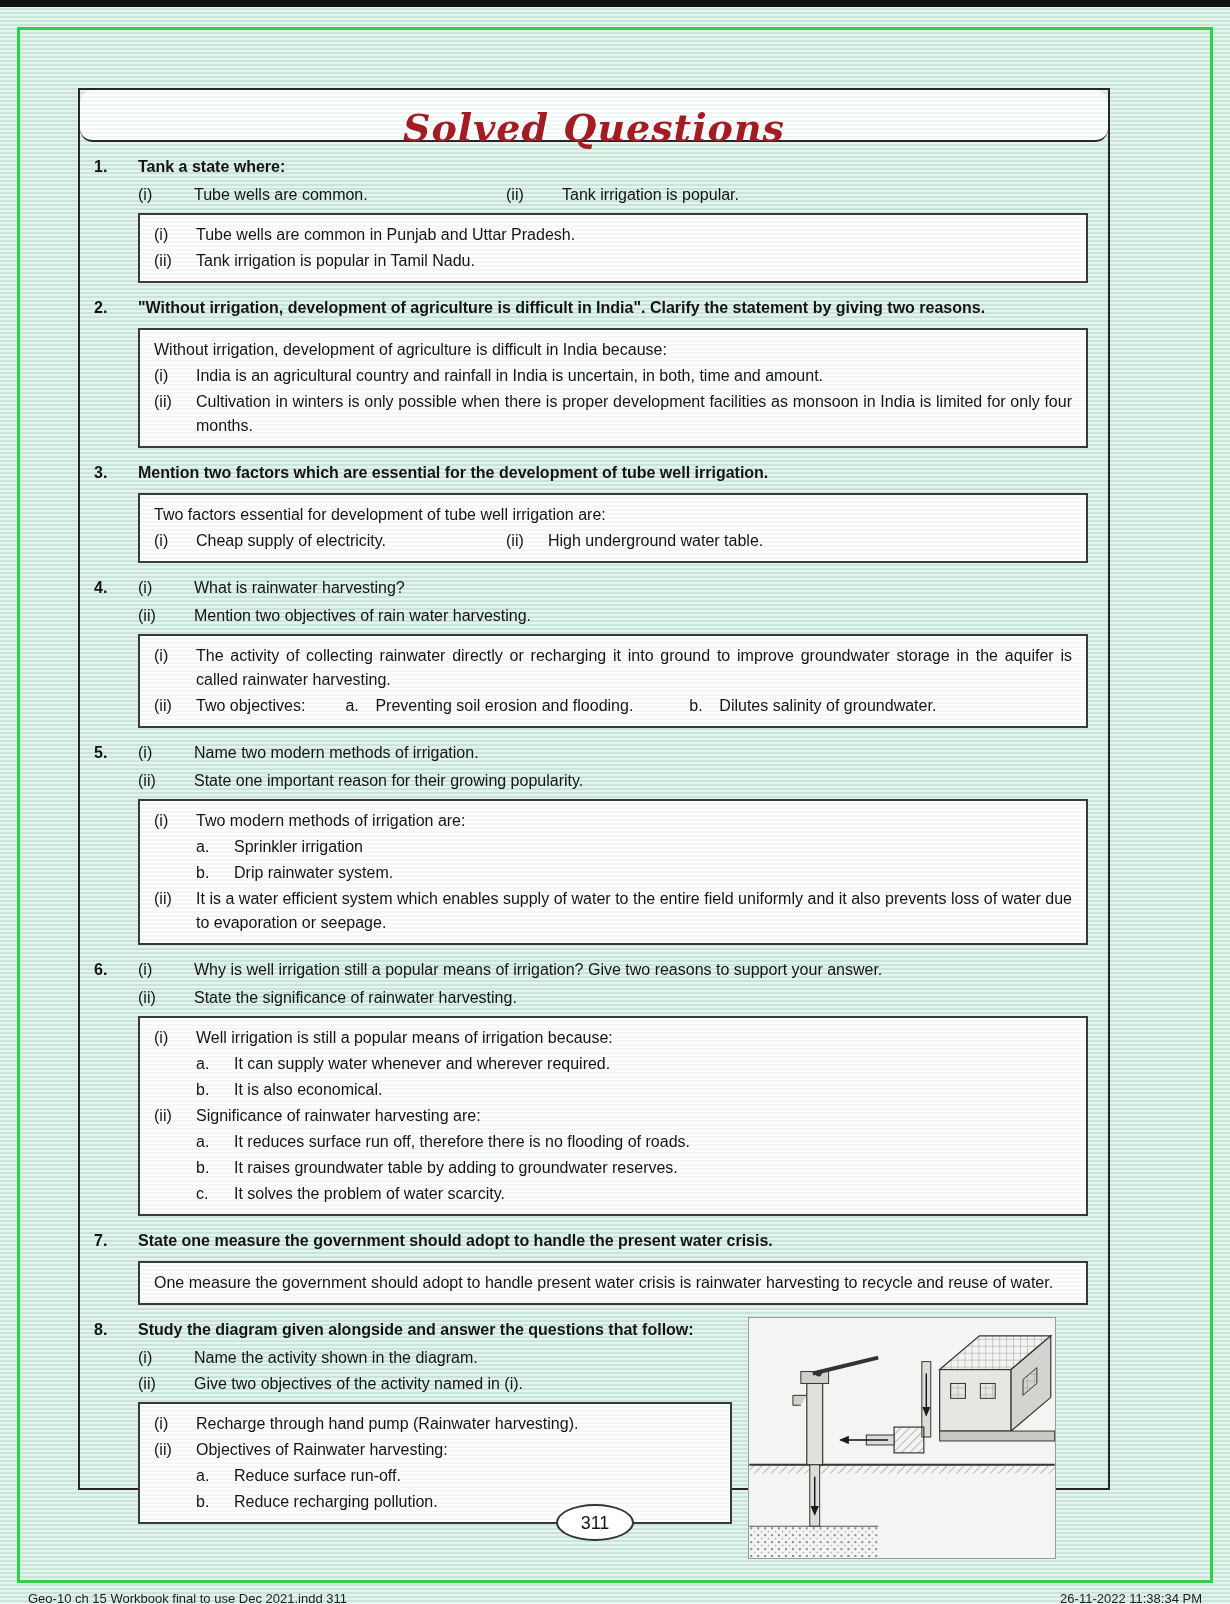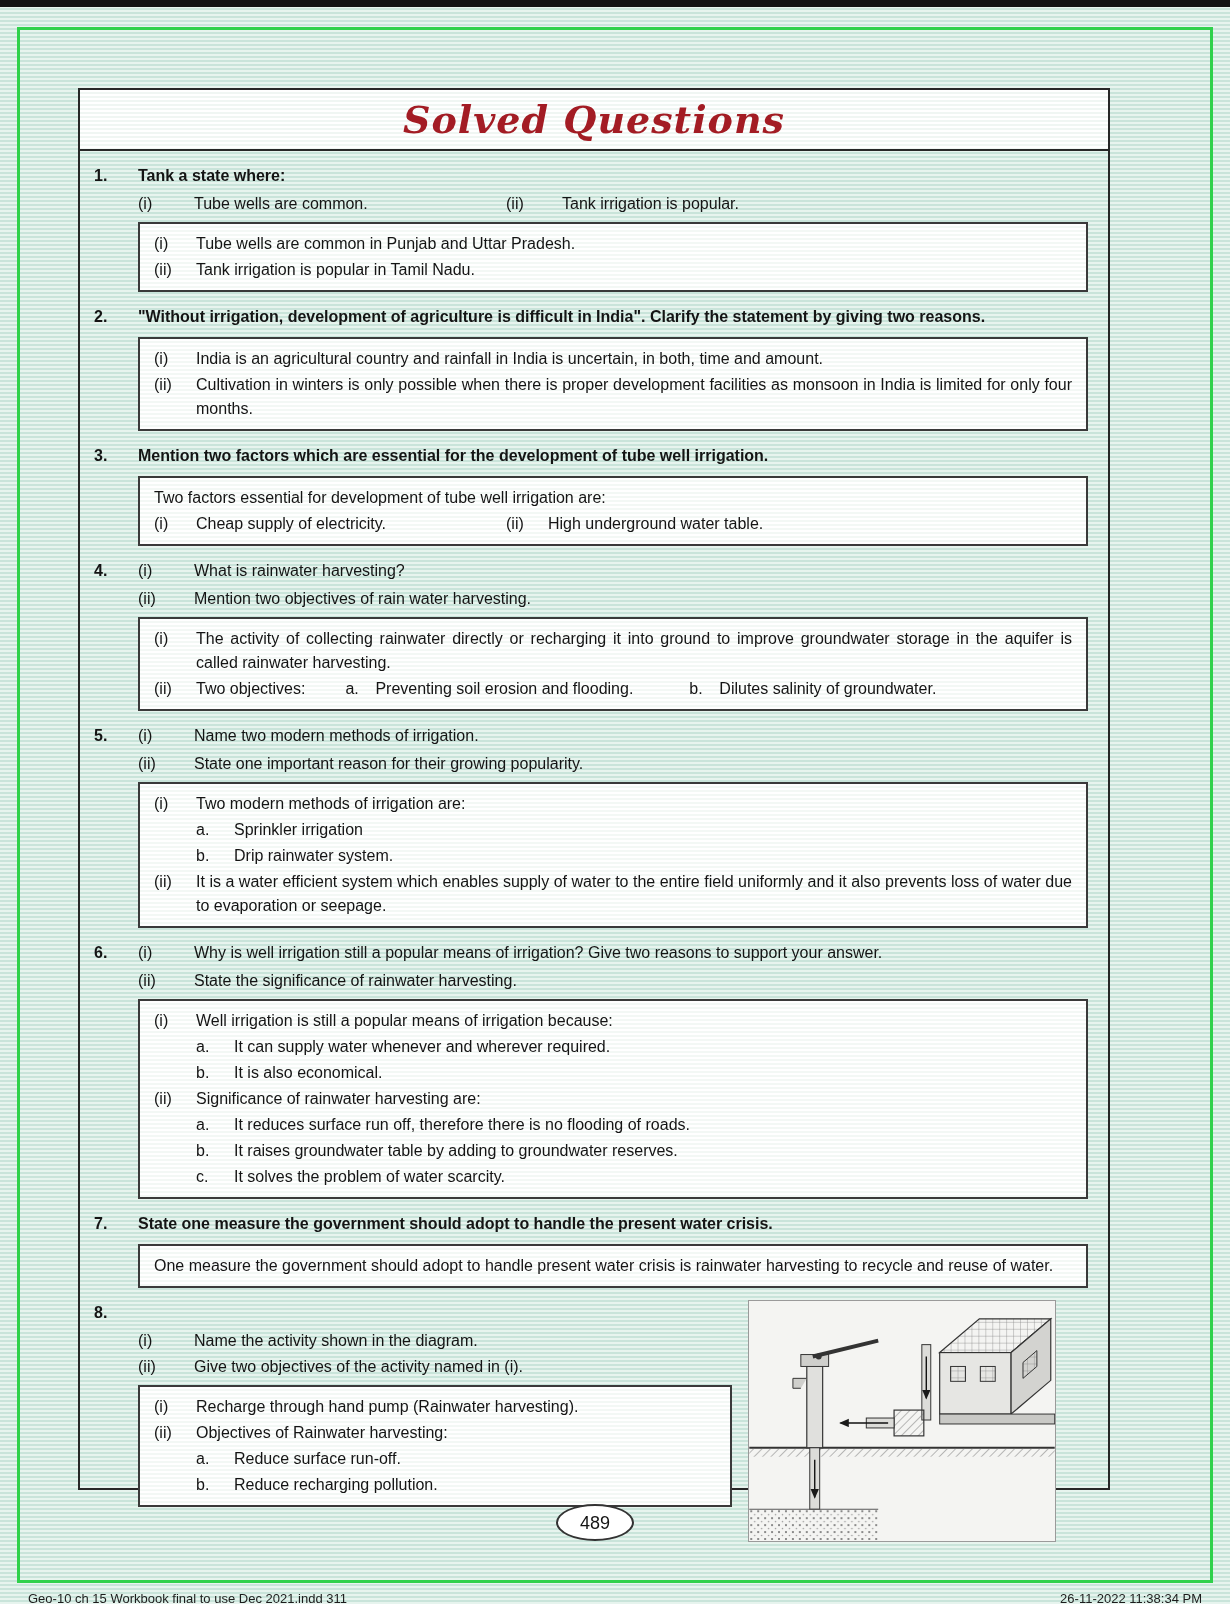--- a/index.html
+++ b/index.html
@@ -10,23 +10,24 @@
     font-size:16px; color:#141414; line-height:24px;
     background: repeating-linear-gradient(180deg, #c9e4da 0px, #c9e4da 2px, #e7f4ee 2px, #e7f4ee 4px);
   }
   .edge-top { position:absolute; top:0; left:0; right:0; height:7px; background:#121212; z-index:6; }
   .frame { position:absolute; top:27px; left:17px; right:17px; bottom:21px; border:3px solid #2fd14b; pointer-events:none; z-index:1; }
   .content {
     position:absolute; left:78px; top:88px; width:1032px; height:1402px;
     border:2px solid #272727; z-index:2;
   }
   .title-bar {
-    height:61px; border-bottom:2px solid #272727;
-    display:flex; align-items:center; justify-content:center;
+    height:52px; border-bottom:2px solid #272727;
+    display:flex; align-items:flex-end; justify-content:center;
     background: repeating-linear-gradient(180deg, #ffffff 0 2px, #f0f6f3 2px 4px);
+    border-radius: 13px;
   }
   .title {
     font-family:"DejaVu Serif", serif; font-style:italic; font-weight:bold;
     font-size:38px; color:#a31c24; letter-spacing:1px;
   }
   .q-list { padding:8px 12px 0 12px; }
   .q { margin-bottom:2px; }
   .q-head { display:flex; align-items:baseline; padding:5px 0 2px 2px; }
   .q-num { flex:none; width:44px; font-weight:bold; }
   .q-heading { font-weight:bold; }
@@ -114,20 +115,21 @@
         </div>
       </div>
     </section>
 
     <section class="q">
       <div class="q-head">
         <span class="q-num">2.</span>
         <span class="q-heading">"Without irrigation, development of agriculture is difficult in India". Clarify the statement by giving two reasons.</span>
       </div>
       <div class="ans-box">
+        <div class="ans-intro">Without irrigation, development of agriculture is difficult in India because:</div>
         <div class="ans-line">
           <span class="albl">(i)</span>
           <span class="atxt">India is an agricultural country and rainfall in India is uncertain, in both, time and amount.</span>
         </div>
         <div class="ans-line">
           <span class="albl">(ii)</span>
           <span class="atxt">Cultivation in winters is only possible when there is proper development facilities as monsoon in India is limited for only four months.</span>
         </div>
       </div>
     </section>
@@ -275,20 +277,21 @@
       </div>
       <div class="ans-box">
         <div class="ans-par">One measure the government should adopt to handle present water crisis is rainwater harvesting to recycle and reuse of water.</div>
       </div>
     </section>
 
     <section class="q q8-wrap">
       <div class="q8-left">
         <div class="q-head">
           <span class="q-num">8.</span>
+          <span class="q-heading">Study the diagram given alongside and answer the questions that follow:</span>
         </div>
         <div class="q-sub">
           <span class="lbl">(i)</span>
           <span>Name the activity shown in the diagram.</span>
         </div>
         <div class="q-sub">
           <span class="lbl">(ii)</span>
           <span>Give two objectives of the activity named in (i).</span>
         </div>
         <div class="ans-box">
@@ -367,17 +370,17 @@
           <line x1="0" y1="210" x2="130" y2="210" stroke="#555" stroke-width="1"></line>
           <rect x="0" y="210" width="130" height="32" fill="url(#dots)"></rect>
         </svg>
       </div>
     </section>
 
   </div>
 </div>
 
 <div class="page-oval">
-  <span>489</span>
+  <span>311</span>
 </div>
 
 <div class="footer-left">Geo-10 ch 15 Workbook final to use Dec 2021.indd   311</div>
 <div class="footer-right">26-11-2022   11:38:34 PM</div>
 
 </body></html>

